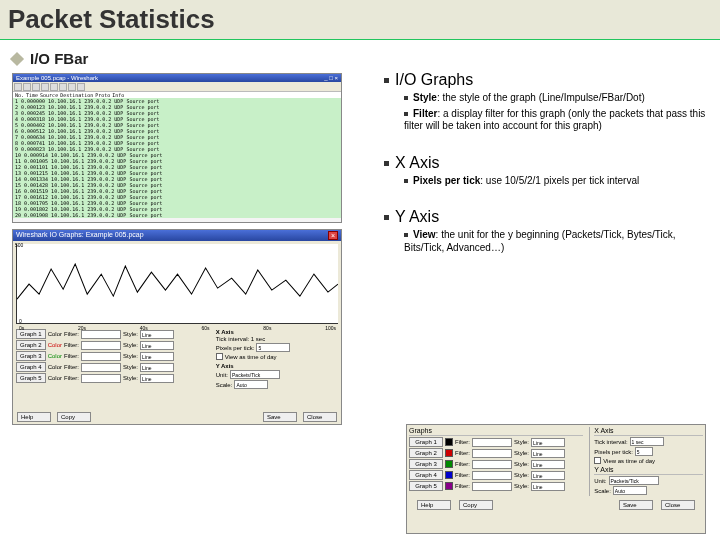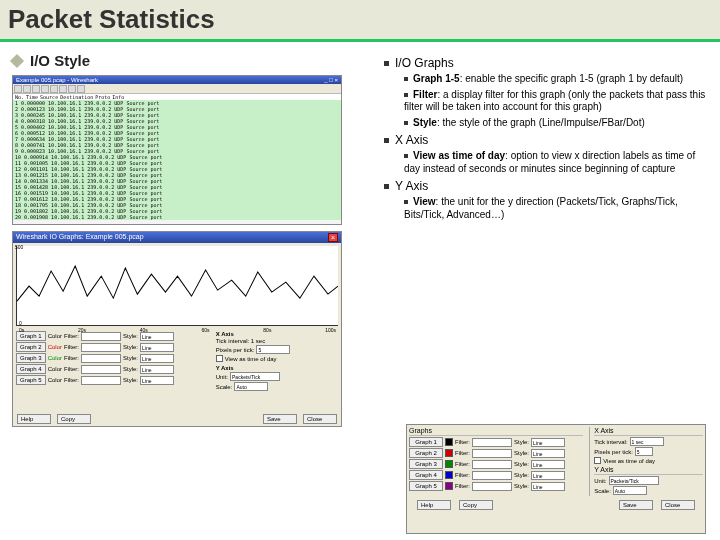--- a/index.html
+++ b/index.html
@@ -6,21 +6,21 @@
   body {
     width: 720px; height: 540px;
     font-family: Arial, sans-serif;
     background: #fff;
     overflow: hidden;
     position: relative;
   }
   .title-band {
     background: #e8e8d8;
     padding: 4px 8px;
-    border-bottom: 3px solid #22c55e;
+    border-bottom: 1px solid #22c55e;
   }
   .title-band h1 {
     font-size: 26px;
     font-weight: bold;
     color: #333;
   }
   .content {
     display: flex;
     padding: 10px 12px 4px 12px;
     gap: 14px;
@@ -28,21 +28,21 @@
   .left-col { width: 330px; }
   .right-col { flex: 1; font-size: 10.5px; line-height: 1.25; }
   .bullet-hdr { display: flex; align-items: center; gap: 8px; margin-bottom: 4px; }
   .diamond {
     width: 10px; height: 10px;
     transform: rotate(45deg);
     background: #b8b8a0;
     flex-shrink: 0;
   }
   .bullet-hdr .lbl { font-size: 15px; font-weight: bold; color: #222; }
-  .sub1 { margin-left: 28px; font-size: 12px; margin-top: 4px; margin-bottom: 2px; }
+  .sub1 { margin-left: 28px; font-size: 16px; margin-top: 20px; margin-bottom: 2px; }
   .sq { display:inline-block; width:5px; height:5px; background:#333; vertical-align: middle; margin-right:6px; }
   .sub2 { margin-left: 48px; font-size: 10px; margin-bottom: 3px; }
   .sm { display:inline-block; width:4px; height:4px; background:#333; vertical-align: middle; margin-right:5px; }
   .sub2 .b { font-weight: bold; }
   
   .screenshot1 {
     border: 1px solid #888;
     background: #f4f4f4;
     font-size: 5px;
     margin-top: 6px;
@@ -113,21 +113,21 @@
 
 <div class="title-band">
   <h1>Packet Statistics</h1>
 </div>
 
 <div class="content">
 
   <div class="left-col">
     <div class="bullet-hdr">
       <div class="diamond"></div>
-      <div class="lbl">I/O Style</div>
+      <div class="lbl">I/O FBar</div>
     </div>
 
     <div class="screenshot1">
       <div class="shot-titlebar">
         <span>Example 005.pcap - Wireshark</span>
         <span>_ □ ×</span>
       </div>
       <div class="shot-toolbar">
         <div class="tbicon"></div>
         <div class="tbicon"></div>
@@ -306,29 +306,28 @@
           <span class="btn-mini" style="width:34px">Save</span>
           <span class="btn-mini" style="width:34px">Close</span>
         </div>
       </div>
     </div>
   </div>
 
   <div class="right-col">
 
     <div class="sub1"><span class="sq"></span><span>I/O Graphs</span></div>
-    <div class="sub2"><span class="sm"></span><span class="b">Graph 1-5</span><span>: enable the specific graph 1-5 (graph 1 by default)</span></div>
+    <div class="sub2"><span class="sm"></span><span class="b">Style</span><span>: the style of the graph (Line/Impulse/FBar/Dot)</span></div>
     <div class="sub2"><span class="sm"></span><span class="b">Filter</span><span>: a display filter for this graph (only the packets that pass this filter will be taken into account for this graph)</span></div>
-    <div class="sub2"><span class="sm"></span><span class="b">Style</span><span>: the style of the graph (Line/Impulse/FBar/Dot)</span></div>
 
     <div class="sub1"><span class="sq"></span><span>X Axis</span></div>
-    <div class="sub2"><span class="sm"></span><span class="b">View as time of day</span><span>: option to view x direction labels as time of day instead of seconds or minutes since beginning of capture</span></div>
+    <div class="sub2"><span class="sm"></span><span class="b">Pixels per tick</span><span>: use 10/5/2/1 pixels per tick interval</span></div>
 
     <div class="sub1"><span class="sq"></span><span>Y Axis</span></div>
-    <div class="sub2"><span class="sm"></span><span class="b">View</span><span>: the unit for the y direction (Packets/Tick, Graphs/Tick, Bits/Tick, Advanced…)</span></div>
+    <div class="sub2"><span class="sm"></span><span class="b">View</span><span>: the unit for the y beginning (Packets/Tick, Bytes/Tick, Bits/Tick, Advanced…)</span></div>
   </div>
 </div>
 
 <div class="screenshot3">
   <div class="s3-block">
     <div class="s3-left">
       <div class="s3-hdr">Graphs</div>
       <div class="s3-row">
           <span class="btn-mini">Graph 1</span>
           <span class="clr" style="background:#000"></span>

